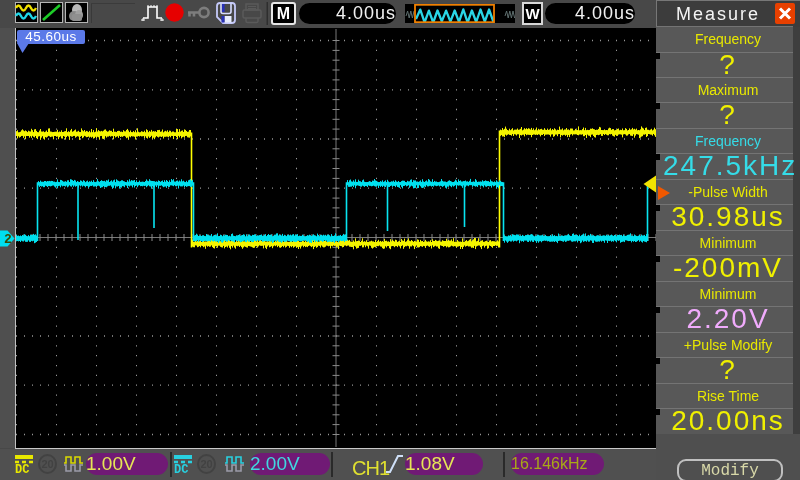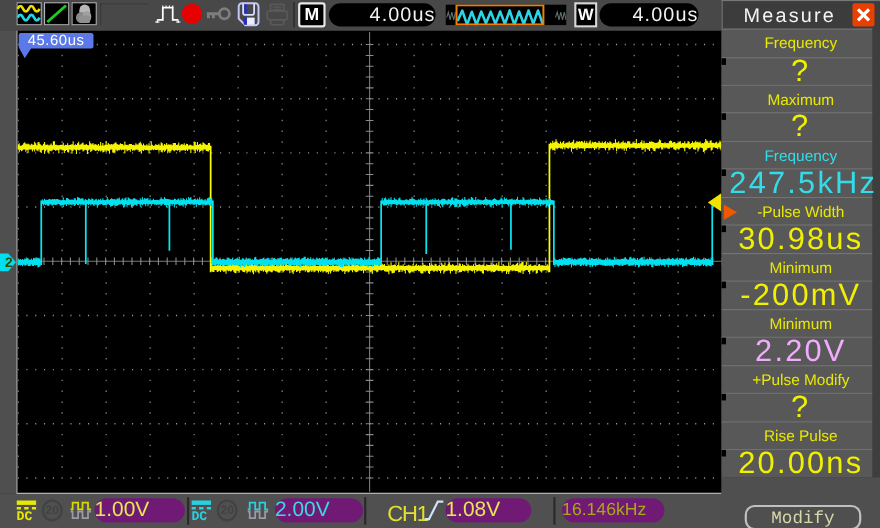--- a/index.html
+++ b/index.html
@@ -129,21 +129,21 @@
 <div class="prow plab" style="top:127.9px;color:#35dce8">Frequency</div>
 <div class="prow pval" style="top:153.3px;color:#35dce8"><span class="notch"></span>247.5kHz</div>
 <div class="prow plab" style="top:178.8px;color:#e8e800"><span class="parrow"></span>-Pulse Width</div>
 <div class="prow pval" style="top:204.3px;color:#f0f000"><span class="notch"></span>30.98us</div>
 <div class="prow plab" style="top:229.8px;color:#e8e800">Minimum</div>
 <div class="prow pval" style="top:255.2px;color:#f0f000"><span class="notch"></span>-200mV</div>
 <div class="prow plab" style="top:280.7px;color:#e8e800">Minimum</div>
 <div class="prow pval" style="top:306px;color:#f0abfc"><span class="notch"></span>2.20V</div>
 <div class="prow plab" style="top:331.6px;color:#e8e800">+Pulse Modify</div>
 <div class="prow pval" style="top:357.1px;color:#f0f000"><span class="notch"></span>?</div>
-<div class="prow plab" style="top:382.6px;color:#e8e800">Rise Pulse</div>
+<div class="prow plab" style="top:382.6px;color:#e8e800">Rise Time</div>
 <div class="prow pval" style="top:408.1px;color:#f0f000"><span class="notch"></span>20.00ns</div>
 <div id="pbot"></div>
 <div class="mbtn" style="left:677px;top:459px;width:106px;height:23px;line-height:20px">Modify</div>
 <div id="botbar"></div>
 <svg class="dcicon" style="left:15px;top:454px" width="18" height="20" viewBox="0 0 18 20">
   <rect x="0" y="1" width="18" height="4" fill="#e8e800"></rect>
   <path d="M0 8h4M7 8h4M14 8h4" stroke="#e8e800" stroke-width="2.4"></path>
   <text x="0" y="19" font-family="Liberation Mono" font-size="12" font-weight="bold" fill="#e8e800">DC</text>
 </svg>
 <div class="bw20" style="left:38px">20</div>

